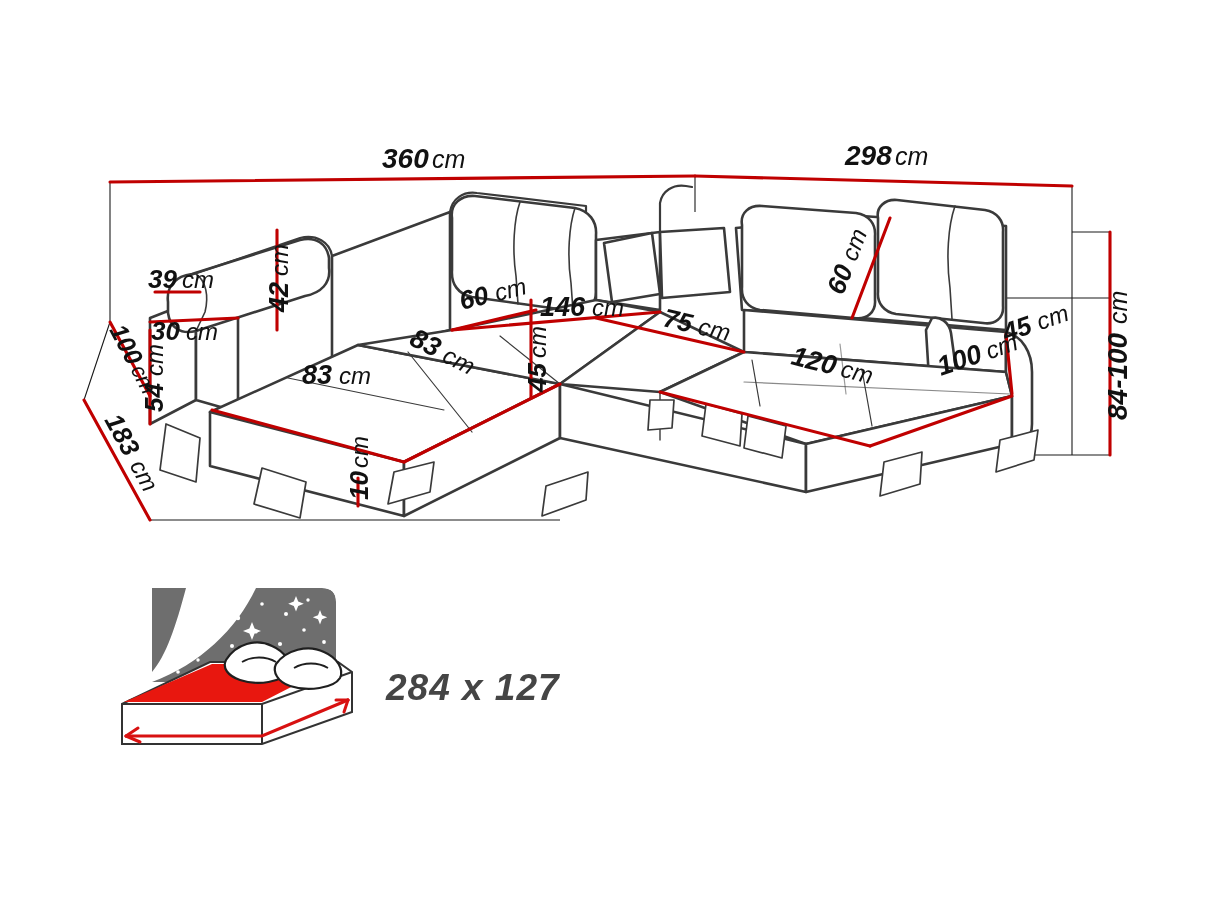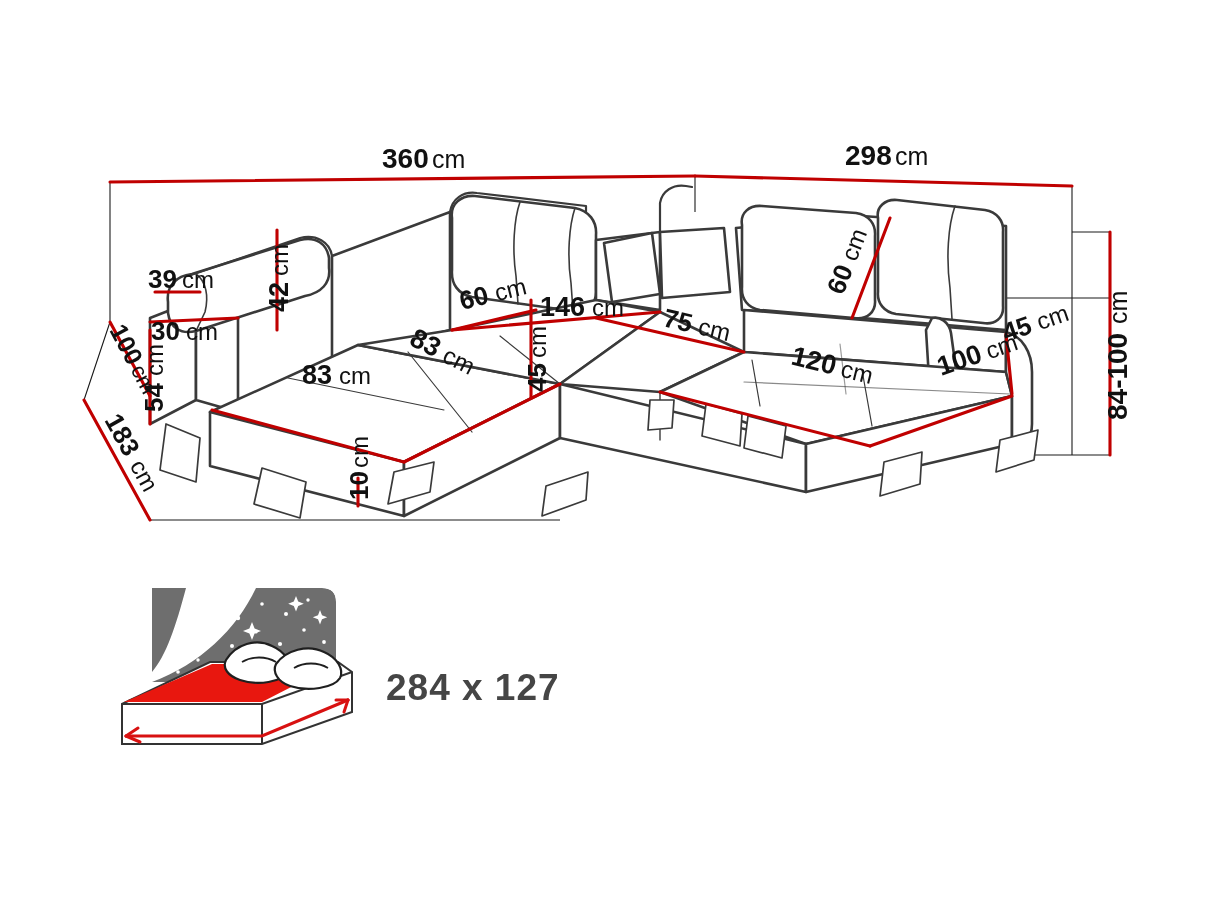--- a/index.html
+++ b/index.html
@@ -12,20 +12,21 @@
     width: 1215px;
     height: 911px;
     font-family: "Liberation Sans", sans-serif;
     overflow: hidden;
     position: relative;
   }
   #stage {
     position: relative;
     width: 1215px;
     height: 911px;
+    font-style: italic;
   }
   #diagram {
     position: absolute;
     left: 0;
     top: 0;
     width: 1215px;
     height: 911px;
   }
   .dim-label {
     font-family: "Liberation Sans", sans-serif;

